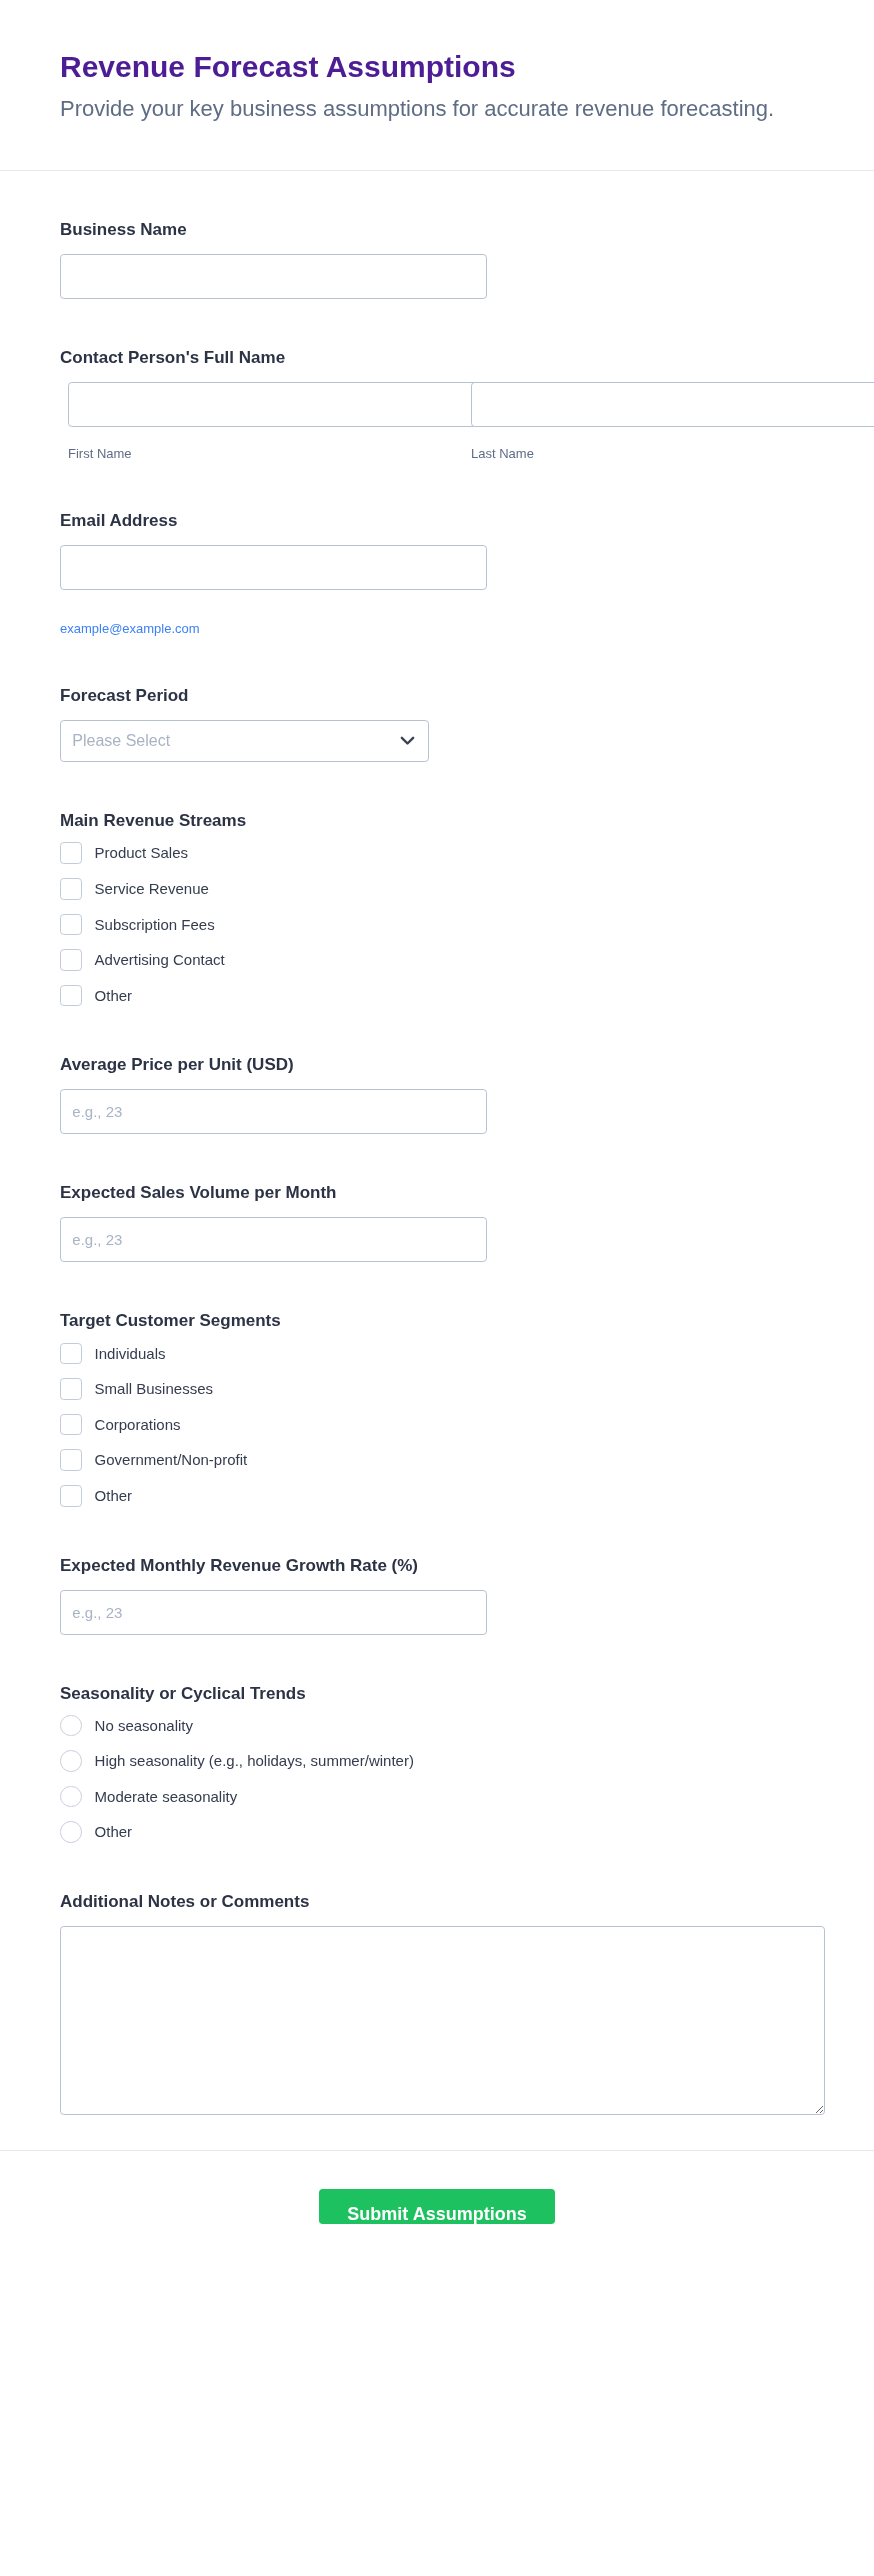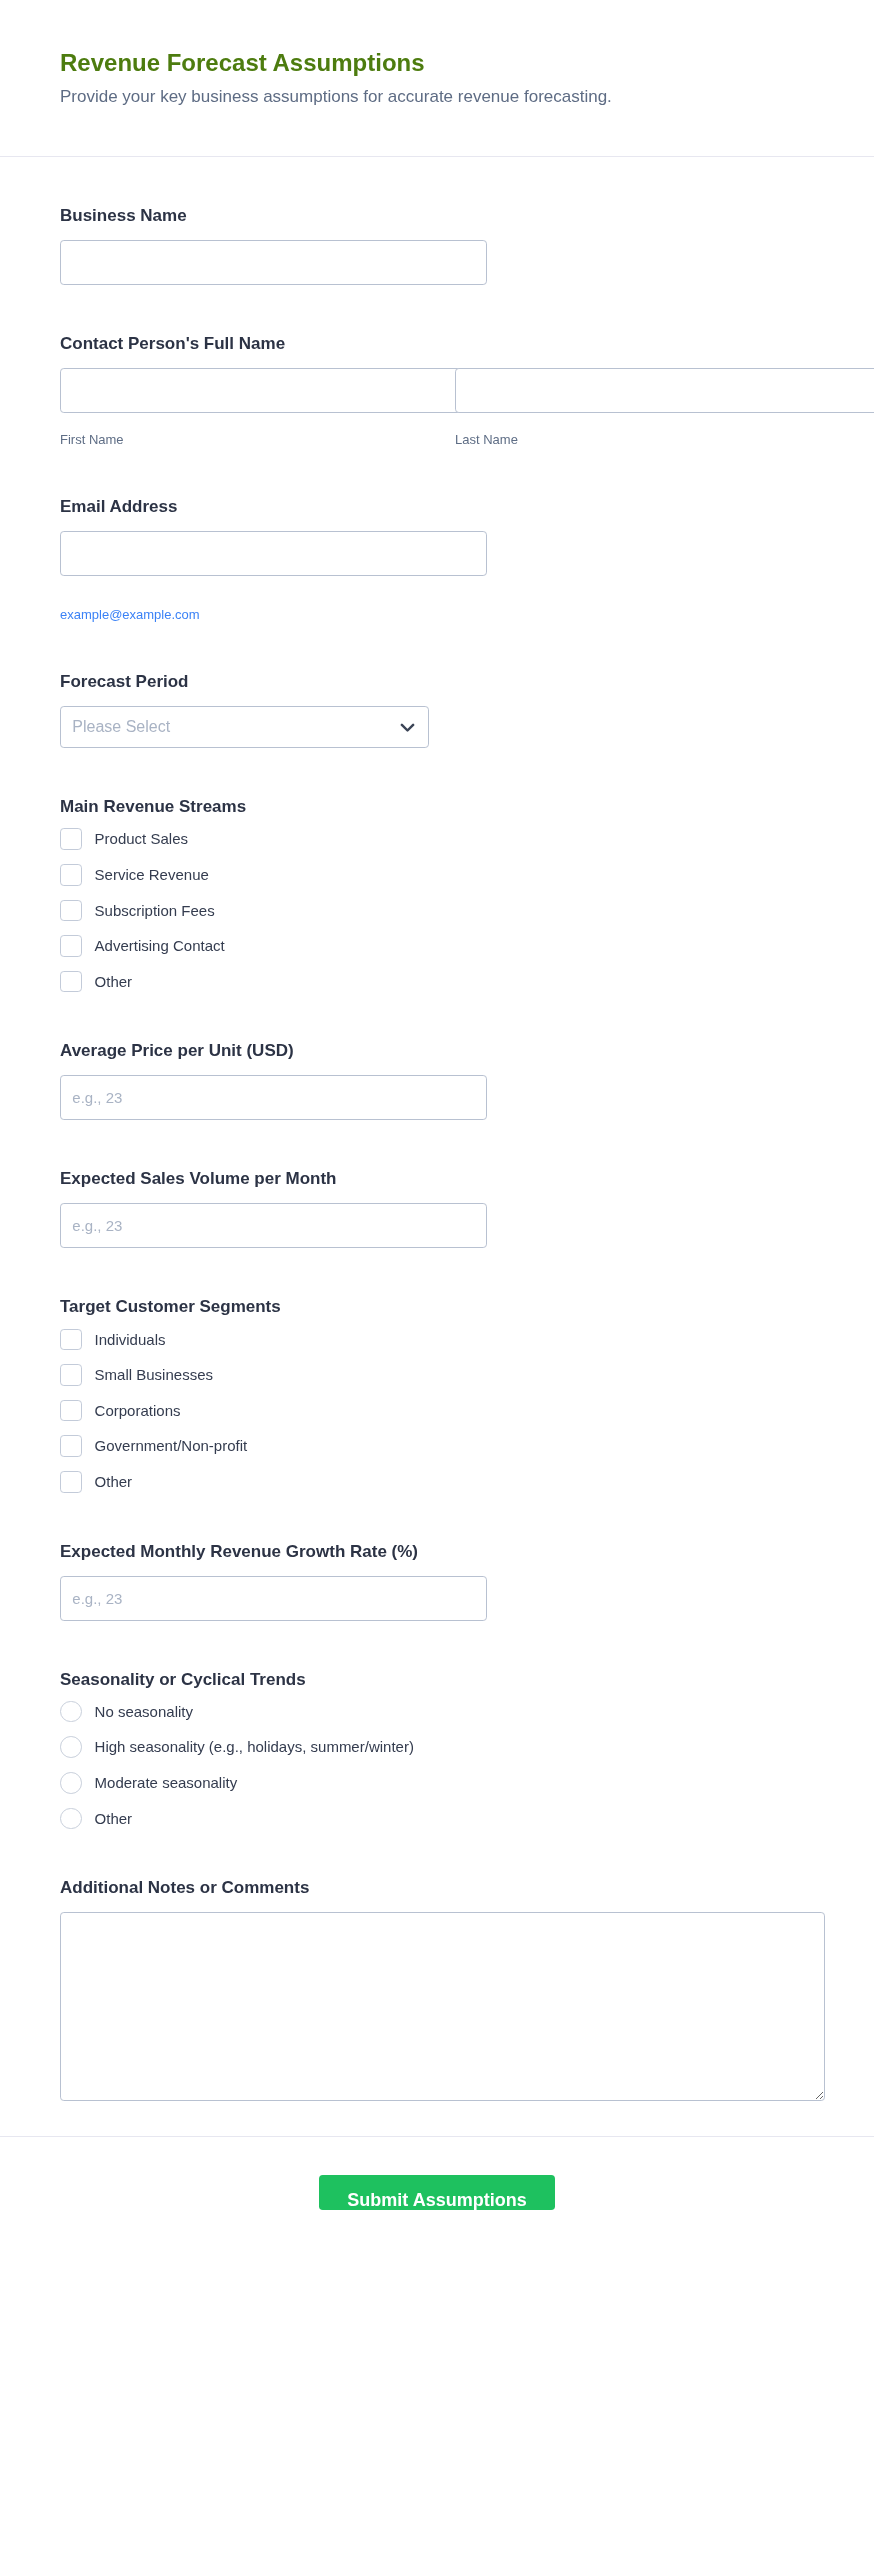--- a/index.html
+++ b/index.html
@@ -12,28 +12,28 @@
     border-right: 0.9px solid #ececf3;
     position: relative;
   }
 
   
   .form-header {
     padding: 49px 51px 47px 60px;
     border-bottom: 0.9px solid #e7e7f0;
   }
   .form-title {
-    font-size: 24px;
+    font-size: 30px;
     font-weight: 700;
-    color: #4d7c0f;
+    color: #4c1d95;
     line-height: 1.2;
   }
   .form-subtitle {
     margin-top: 8.5px;
-    font-size: 17px;
+    font-size: 22px;
     font-weight: 400;
     color: #5e6c84;
     line-height: 1.35;
   }
 
   
   .form-body { padding: 0 50px 0 60px; }
 
   .field { margin-top: 49px; }
   .field-label {
@@ -55,21 +55,21 @@
     outline: none;
   }
   input[type="text"] {
     width: 427px;
     height: 45px;
     padding: 0 11.3px;
   }
   input::placeholder, textarea::placeholder { color: #a9b3c4; opacity: 1; }
 
   .name-row { display: flex; gap: 26px; }
-  .name-col { width: 369px; }
+  .name-col { width: 369px; margin-left: 8px; }
   .sub-label {
     display: block;
     margin-top: 18px;
     font-size: 13px;
     font-weight: 400;
     color: #5e6d85;
     line-height: 17px;
   }
   .field-hint {
     display: block;

